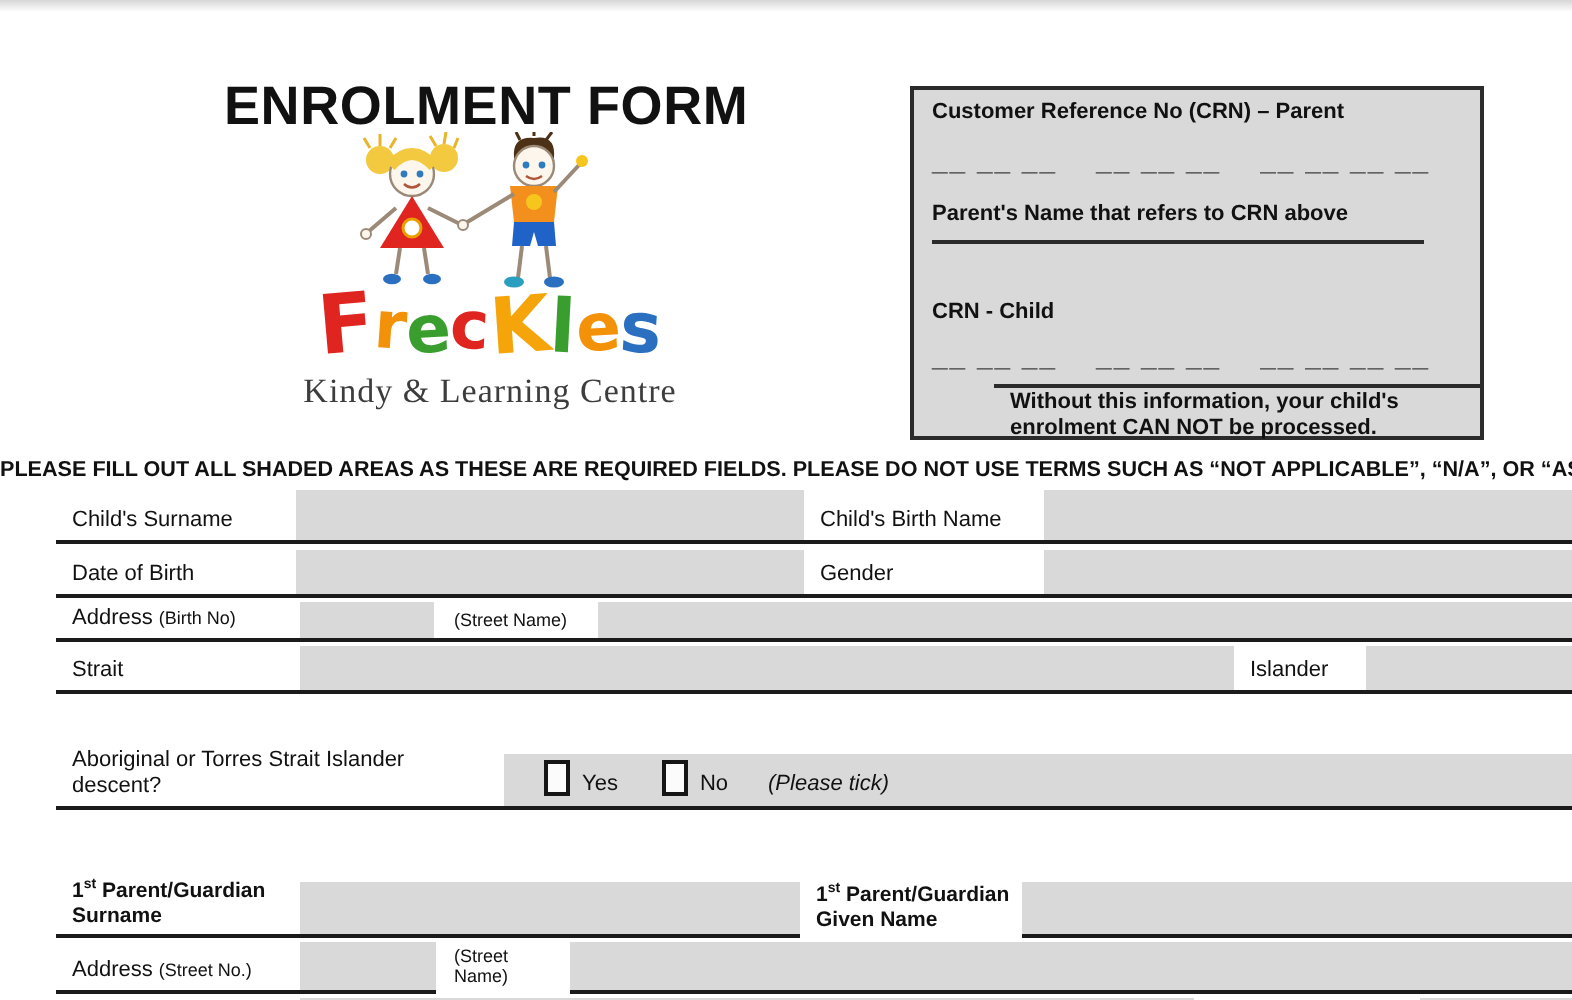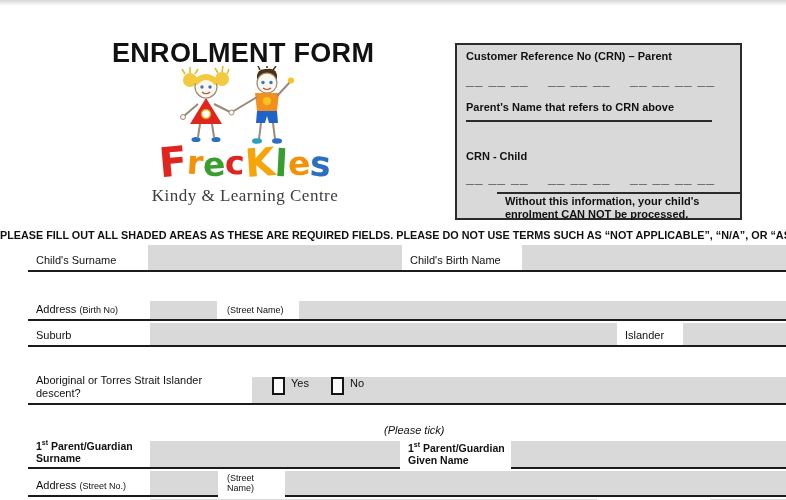--- a/index.html
+++ b/index.html
@@ -54,21 +54,21 @@
   sup{font-size:7px;}
 
   
   .section-header{position:absolute;left:29px;top:415px;width:726px;height:19px;
                   border:2px solid #1b1b1b;box-sizing:border-box;text-align:center;
                   font-size:13.5px;font-weight:bold;line-height:15px;background:#fff;}
 
   
   .tickbox{display:inline-block;width:9px;height:14px;border:2px solid #151515;
            background:#fbfbfb;margin:0 6px 3px 0;vertical-align:bottom;}
-  .tickrow{display:flex;align-items:flex-start;padding-bottom:2px;}
+  .tickrow{display:flex;align-items:flex-end;padding-bottom:2px;}
   .ticklabel{font-size:11px;padding-bottom:3px;}
   .ticknote{font-size:11px;font-style:italic;padding-bottom:3px;margin-top:47px;}
 </style>
 </head>
 <body>
 
 <div class="page">
   <div class="top-edge"></div>
 
   <div class="title">ENROLMENT FORM</div>
@@ -131,35 +131,45 @@
     <div class="cell" style="width:120px">
       <span class="lbl">Child's Surname</span>
     </div>
     <div class="cell gray" style="width:254px"></div>
     <div class="cell" style="width:120px">
       <span class="lbl">Child's Birth Name</span>
     </div>
     <div class="cell gray grow"></div>
   </div>
 
+  <div class="row" style="top:275px;height:24px">
+    <div class="cell" style="width:120px">
+      <span class="lbl">Date of Birth</span>
+    </div>
+    <div class="cell gray" style="width:254px"></div>
+    <div class="cell" style="width:120px">
+      <span class="lbl">Gender</span>
+    </div>
+    <div class="cell gray grow"></div>
+  </div>
 
   <div class="row" style="top:301px;height:20px">
     <div class="cell" style="width:122px">
       <span class="lbl"><span>Address</span> <span class="small">(Birth No)</span></span>
     </div>
     <div class="cell gray" style="width:67px"></div>
     <div class="cell" style="width:82px">
       <span class="lbl small" style="padding-left:10px">(Street Name)</span>
     </div>
     <div class="cell gray grow"></div>
   </div>
 
   <div class="row" style="top:323px;height:24px">
     <div class="cell" style="width:122px">
-      <span class="lbl">Suburb</span>
+      <span class="lbl">Strait</span>
     </div>
     <div class="cell gray" style="width:467px"></div>
     <div class="cell" style="width:66px">
       <span class="lbl">Islander</span>
     </div>
     <div class="cell gray grow"></div>
   </div>
 
 
   <div class="row" style="top:377px;height:28px">

